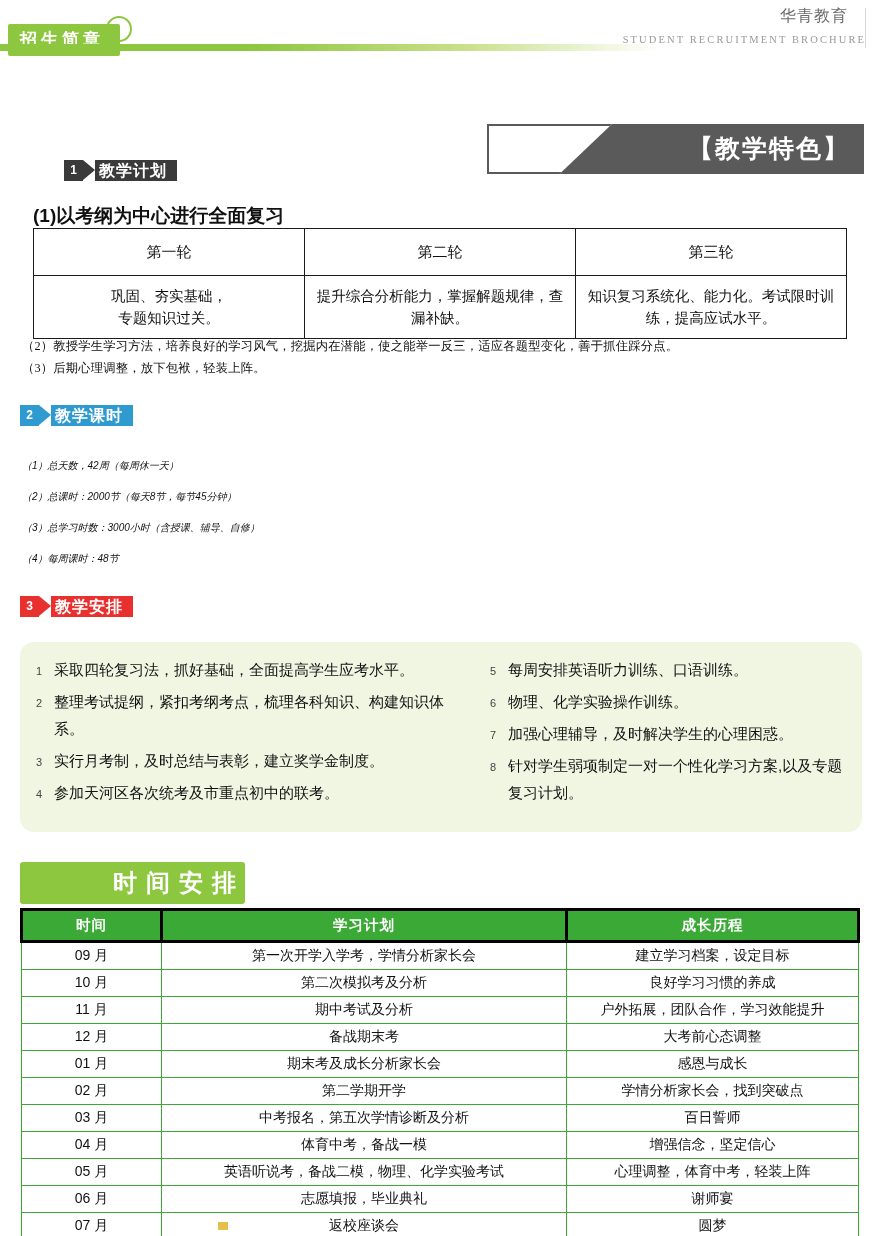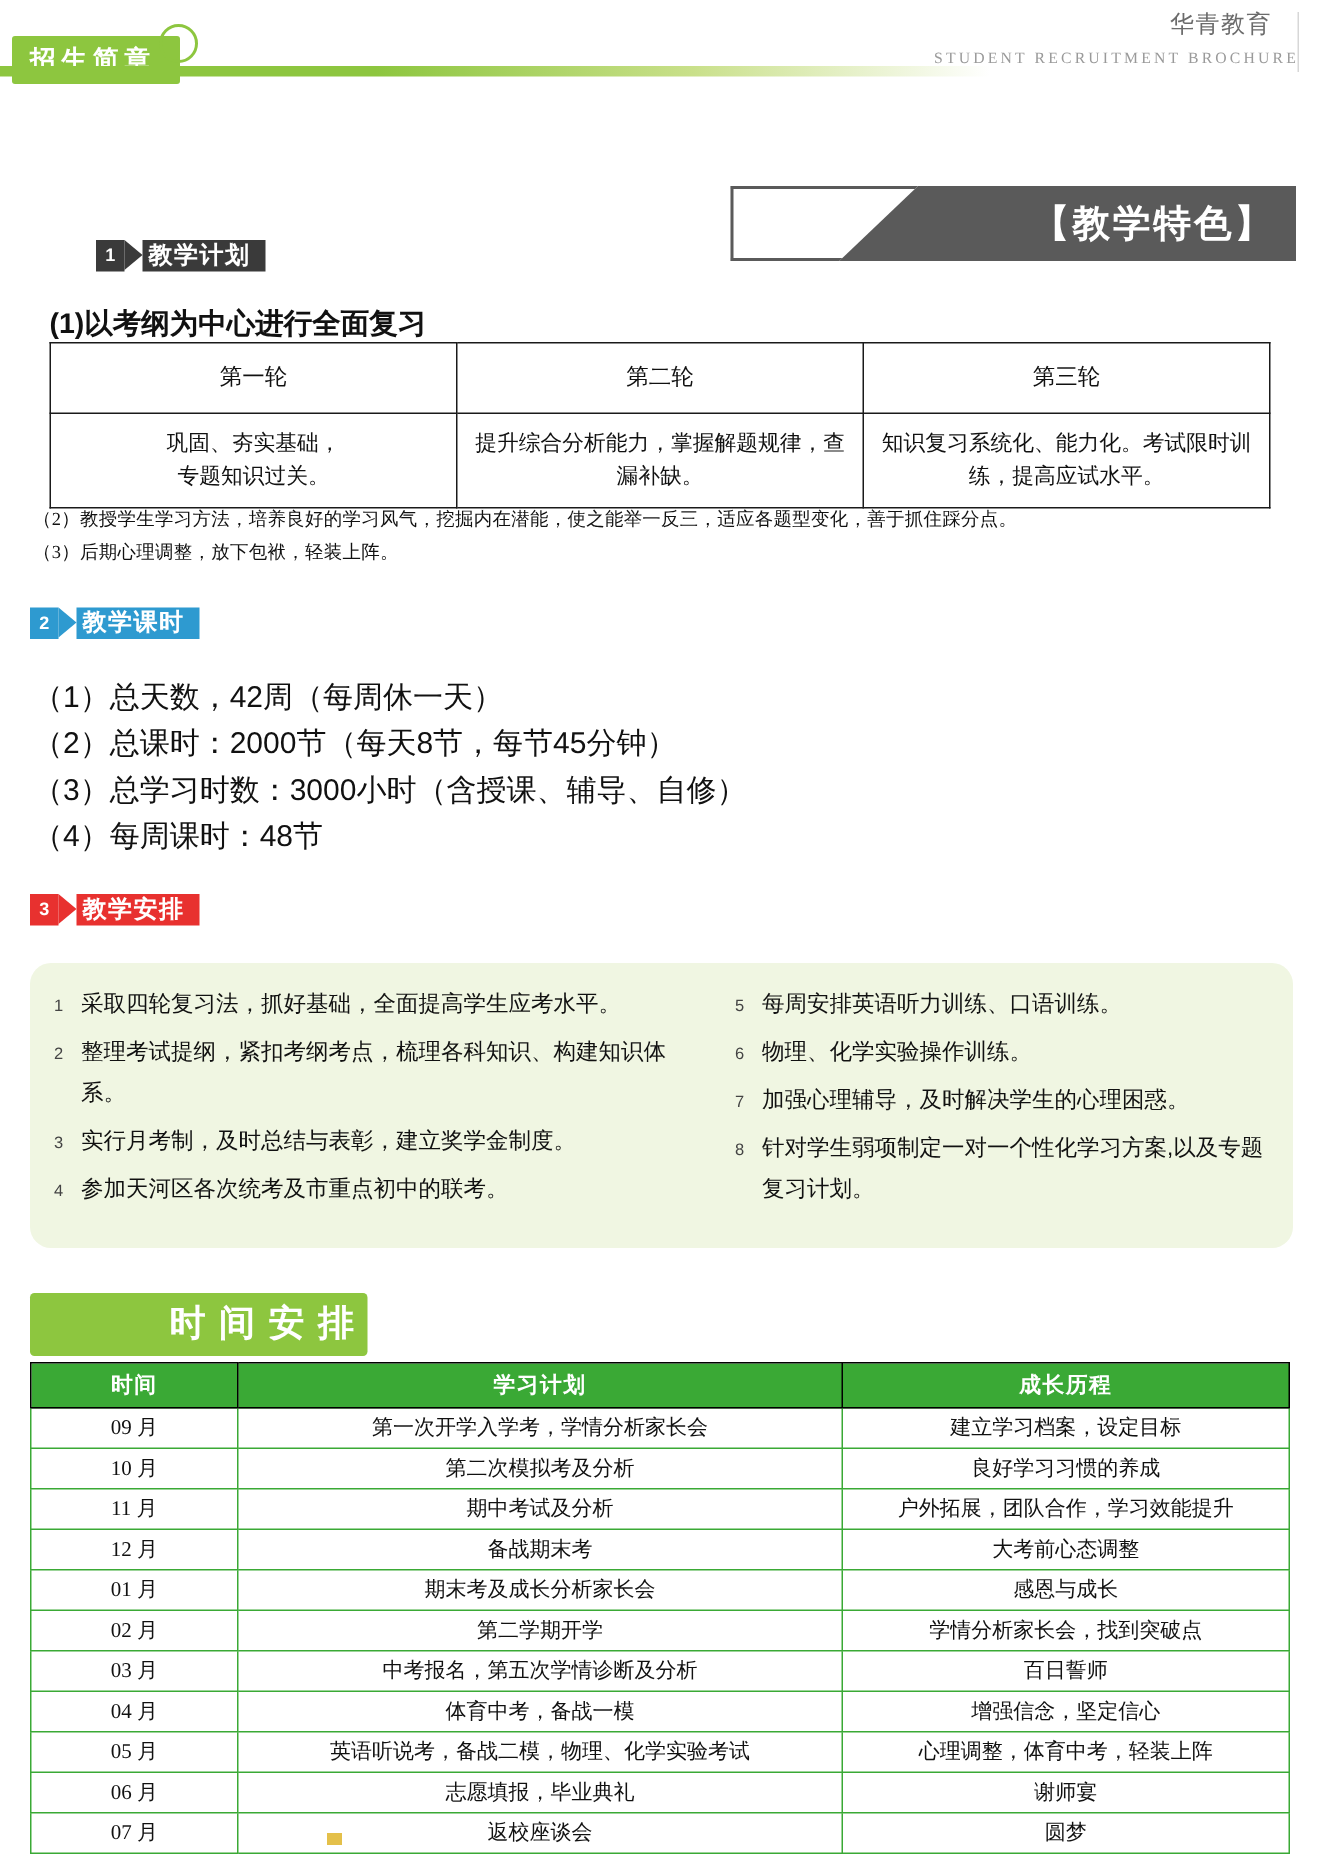--- a/index.html
+++ b/index.html
@@ -85,21 +85,21 @@
     border:1px solid #1a1a1a;
     text-align:center;vertical-align:middle;
     font-size:14.5px;color:#111;
     padding:8px 10px;line-height:1.55;
   }
   .plan-table tr.head td{height:30px;font-size:15px;}
   .plan-table tr.body td{height:46px;}
 
   .note{position:absolute;font-size:12.3px;color:#111;font-family:"Liberation Serif","DejaVu Serif",serif;letter-spacing:.2px;}
 
-  .bullets{position:absolute;font-size:20px;color:#111;line-height:31px;}
+  .bullets{position:absolute;font-size:10px;color:#111;line-height:31px;font-style:italic;}
 
   
   .arr-box{
     position:absolute;left:20px;top:642px;width:842px;height:190px;
     background:#f0f6e2;border-radius:14px;
   }
   .arr-col{position:absolute;top:14px;}
   .arr-item{position:relative;font-size:15px;color:#111;line-height:27px;margin-bottom:5px;padding-left:18px;}
   .arr-item .idx{position:absolute;left:0;top:2px;font-size:11px;color:#444;}
 
@@ -113,25 +113,25 @@
     font-size:24px;font-weight:bold;letter-spacing:9px;text-indent:9px;
   }
 
   
   .sched{
     position:absolute;left:20px;top:908px;width:840px;
     border-collapse:collapse;table-layout:fixed;
   }
   .sched th{
     background:#3aa935;color:#ffffff;font-size:14.5px;font-weight:bold;
-    height:27px;border:1px solid #000000;letter-spacing:1px;
+    height:27px;border:3px solid #000000;letter-spacing:1px;
   }
   .sched td{
     border:1px solid #3aa935;height:24px;text-align:center;
-    font-size:14px;color:#111;font-family:Liberation Serif, serif;
+    font-size:14px;color:#111;
   }
   .footer-mark{position:absolute;left:218px;top:1222px;width:10px;height:8px;background:#e4c04a;}
 </style>
 </head>
 <body>
 
 <div class="header">
   <div class="hdr-tag">招生简章</div>
   <div class="hdr-dot"></div>
   <div class="hdr-ribbon"></div>

